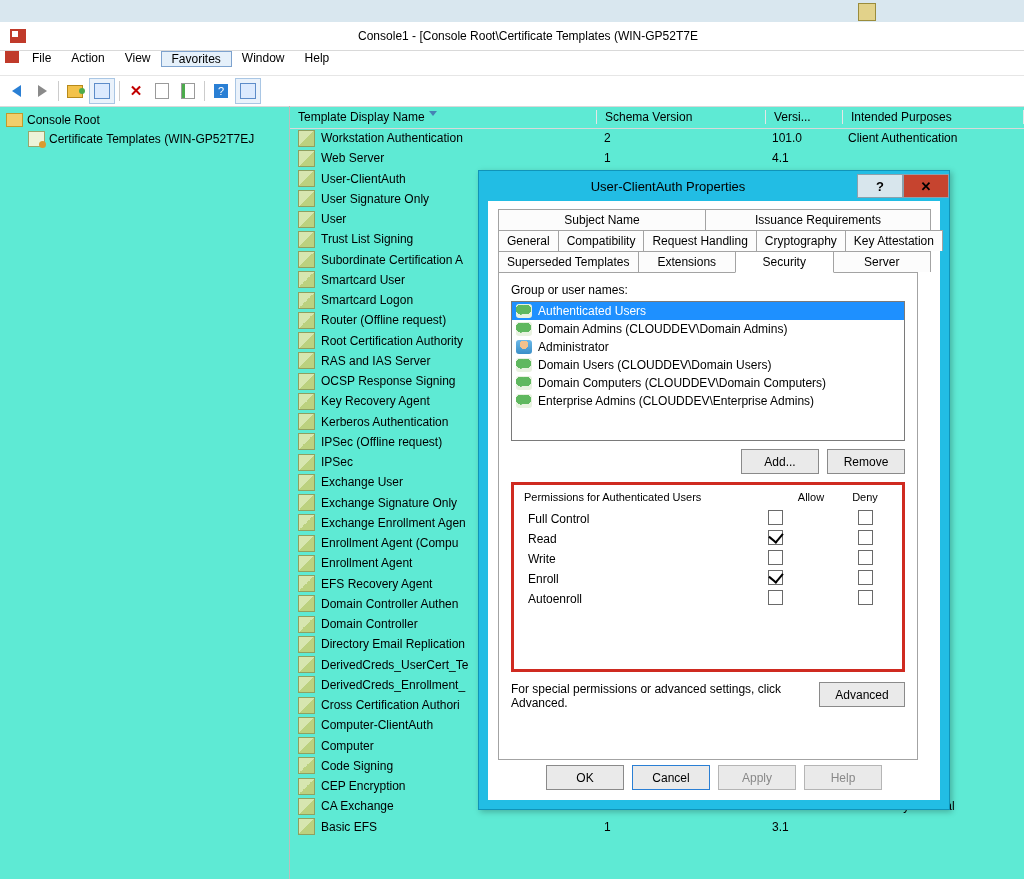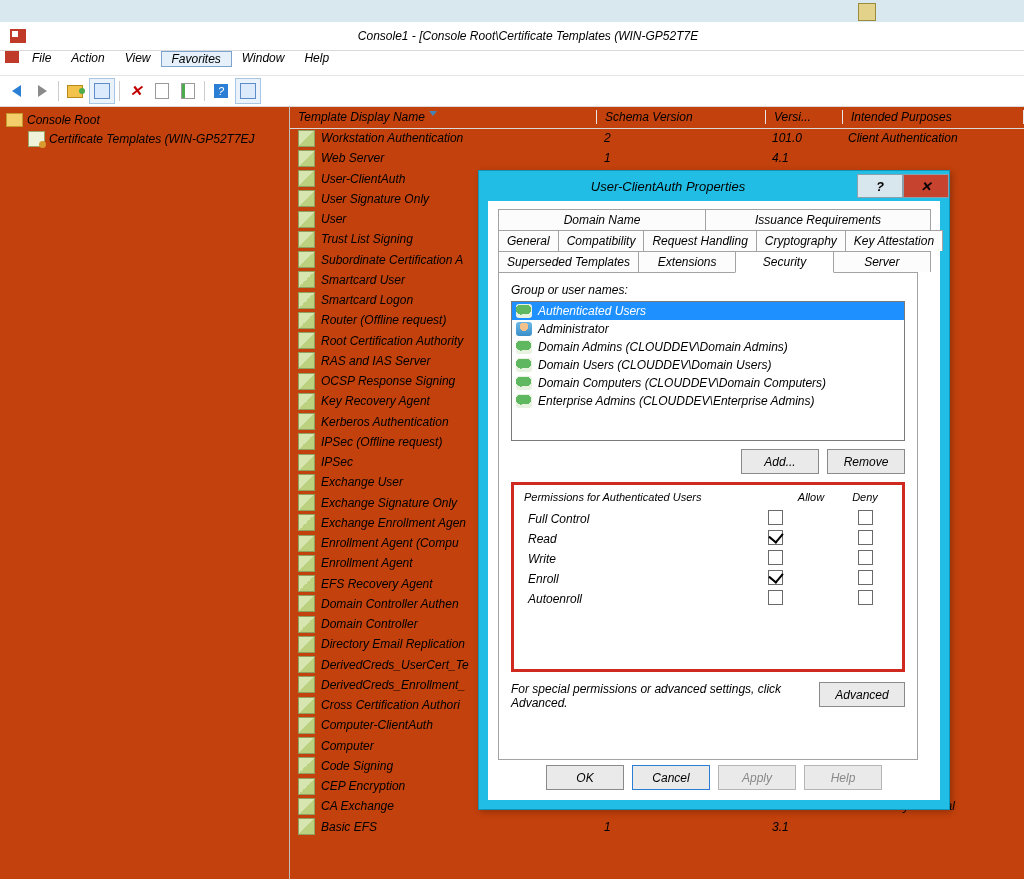--- a/index.html
+++ b/index.html
@@ -1,19 +1,19 @@
 <!DOCTYPE html>
 <html><head>
 <meta charset="utf-8">
 <style>
   html,body{margin:0;padding:0;font-family:"Segoe UI",Tahoma,sans-serif;font-size:12px;color:#000;background:#002f40;}
   .desktop{width:1024px;height:879px;position:relative;overflow:hidden;}
   .taskbar-top{height:22px;background:#d9e7ef;position:relative;}
   .taskbar-top .small-ico{position:absolute;right:148px;top:3px;width:16px;height:16px;background:#e2d28a;border:1px solid #9a8c3c;}
-  .console-window{position:absolute;left:0;top:22px;right:0;bottom:0;background:#c2410c;font-style:italic;}
+  .console-window{position:absolute;left:0;top:22px;right:0;bottom:0;background:#5eead4;}
   
   .titlebar{height:28px;background:#fff;border-bottom:1px solid #d9d9d9;display:flex;align-items:center;}
   .titlebar .app-ico{width:16px;height:14px;margin:0 6px 0 10px;background:#c03a2a;position:relative;}
   .titlebar .app-ico::after{content:"";position:absolute;left:2px;top:2px;width:6px;height:6px;background:#fff;}
   .titlebar .title-text{flex:1;text-align:center;font-size:12px;color:#000;}
   
   .menubar{height:24px;background:#fff;display:flex;align-items:flex-start;padding:0 2px;border-bottom:1px solid #e6e6e6;}
   .menubar .mico{width:20px;display:flex;align-items:center;justify-content:center;}
   .menubar .mico div{width:14px;height:12px;background:#c03a2a;}
   .menubar .mitem{padding:0 10px;display:flex;align-items:center;cursor:default;}
@@ -501,21 +501,21 @@
 
     <div class="dialog">
       <div class="dlg-title">
         <div class="ttxt">User-ClientAuth Properties</div>
         <div class="hbtn">?</div>
         <div class="hbtn close">✕</div>
       </div>
       <div class="dlg-inner">
         <div class="tabrows">
           <div class="tabrow r1">
-            <div class="tab">Domain Name</div>
+            <div class="tab">Subject Name</div>
             <div class="tab">Issuance Requirements</div>
           </div>
           <div class="tabrow r2">
             <div class="tab">General</div>
             <div class="tab">Compatibility</div>
             <div class="tab">Request Handling</div>
             <div class="tab">Cryptography</div>
             <div class="tab">Key Attestation</div>
           </div>
           <div class="tabrow r3">
@@ -526,26 +526,26 @@
           </div>
         </div>
         <div class="tabpanel">
           <div class="grp-label">Group or user names:</div>
           <div class="userlist" id="ulist">
               <div class="u-row sel">
                 <div class="uico grp2"></div>
                 <span>Authenticated Users</span>
               </div>
               <div class="u-row">
+                <div class="uico grp2"></div>
+                <span>Domain Admins (CLOUDDEV\Domain Admins)</span>
+              </div>
+              <div class="u-row">
                 <div class="uico usr"></div>
                 <span>Administrator</span>
-              </div>
-              <div class="u-row">
-                <div class="uico grp2"></div>
-                <span>Domain Admins (CLOUDDEV\Domain Admins)</span>
               </div>
               <div class="u-row">
                 <div class="uico grp2"></div>
                 <span>Domain Users (CLOUDDEV\Domain Users)</span>
               </div>
               <div class="u-row">
                 <div class="uico grp2"></div>
                 <span>Domain Computers (CLOUDDEV\Domain Computers)</span>
               </div>
               <div class="u-row">

